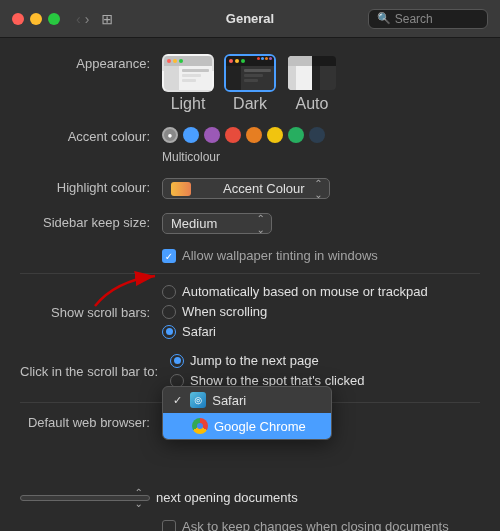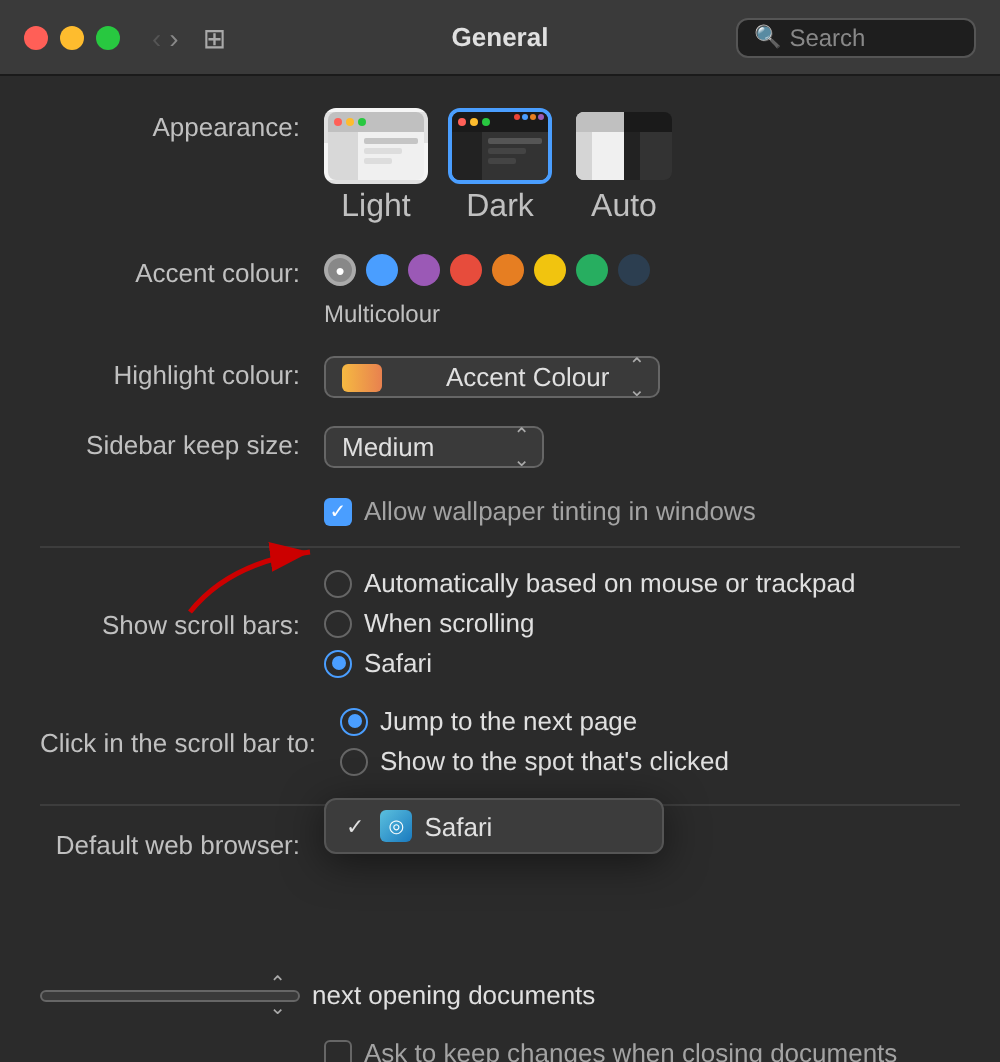--- a/index.html
+++ b/index.html
@@ -581,20 +581,26 @@
     <hr class="divider">
 
     <div class="settings-row" style="position:relative;">
       <div class="row-label">Default web browser:</div>
       <div class="row-content" style="position:relative;">
         <div class="dropdown-popup">
           <div class="popup-item selected-check">
             <div class="browser-icon safari-icon" style="font-size:9px;">◎</div>
             <span>Safari</span>
           </div>
+          <div class="popup-item active">
+            <div class="browser-icon chrome-icon">
+              <div class="chrome-center"></div>
+            </div>
+            <span>Google Chrome</span>
+          </div>
         </div>
       </div>
     </div>
 
     <div class="settings-row" style="margin-top:60px;">
       <div class="row-content">
         <div class="mac-dropdown" style="min-width:130px;">
           <span class="mac-dropdown-arrow">⌃<br>⌄</span>
         </div>
         <span style="font-size:13px;color:#e0e0e0;"> next opening documents</span>

